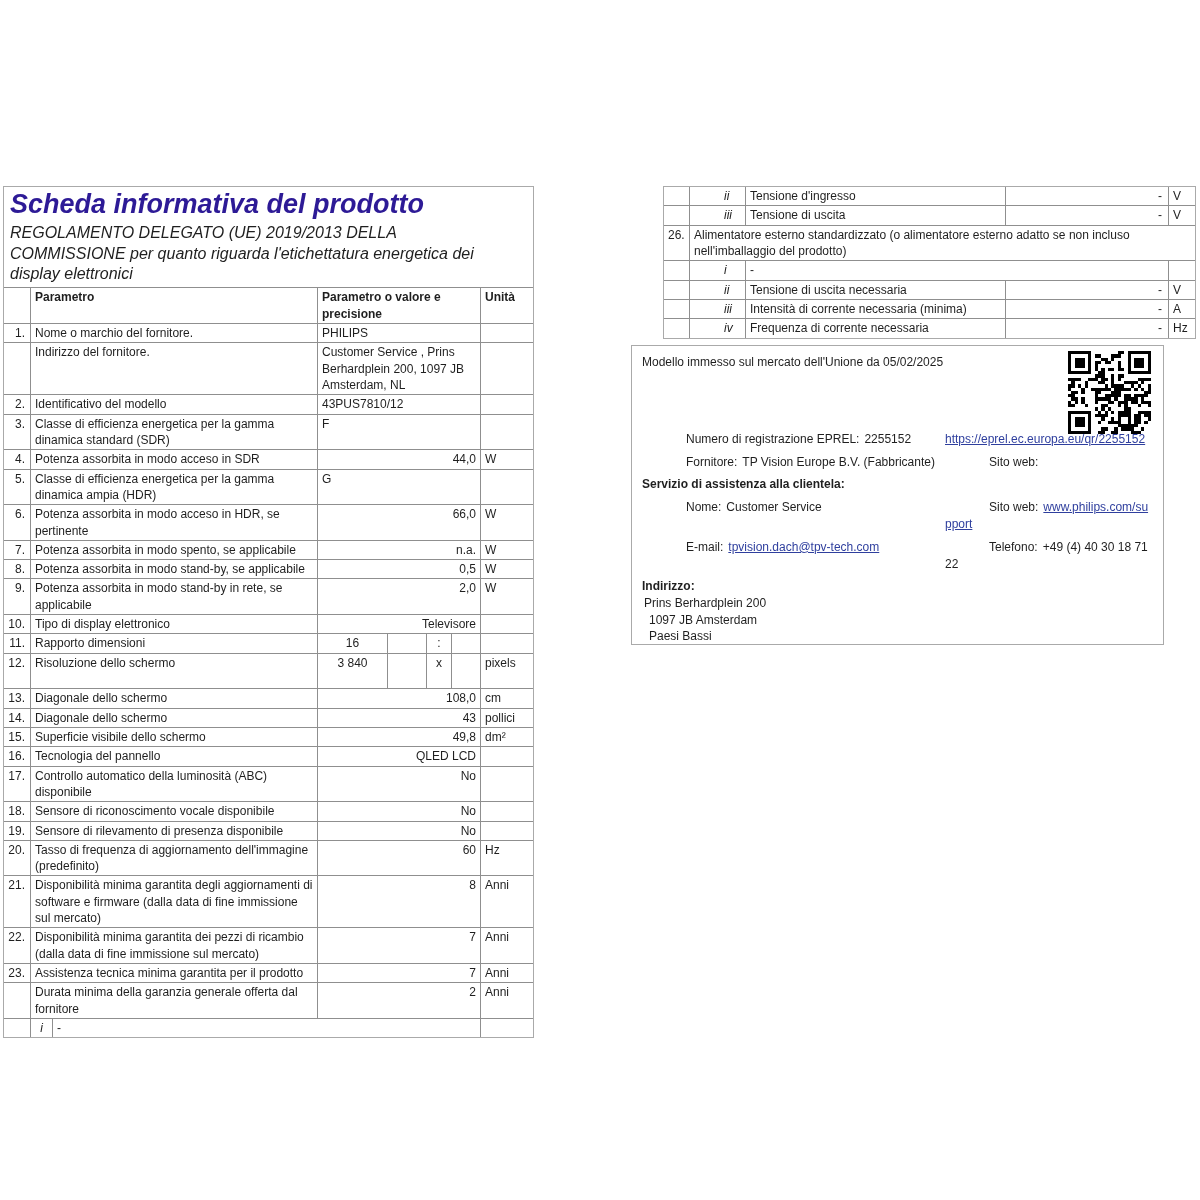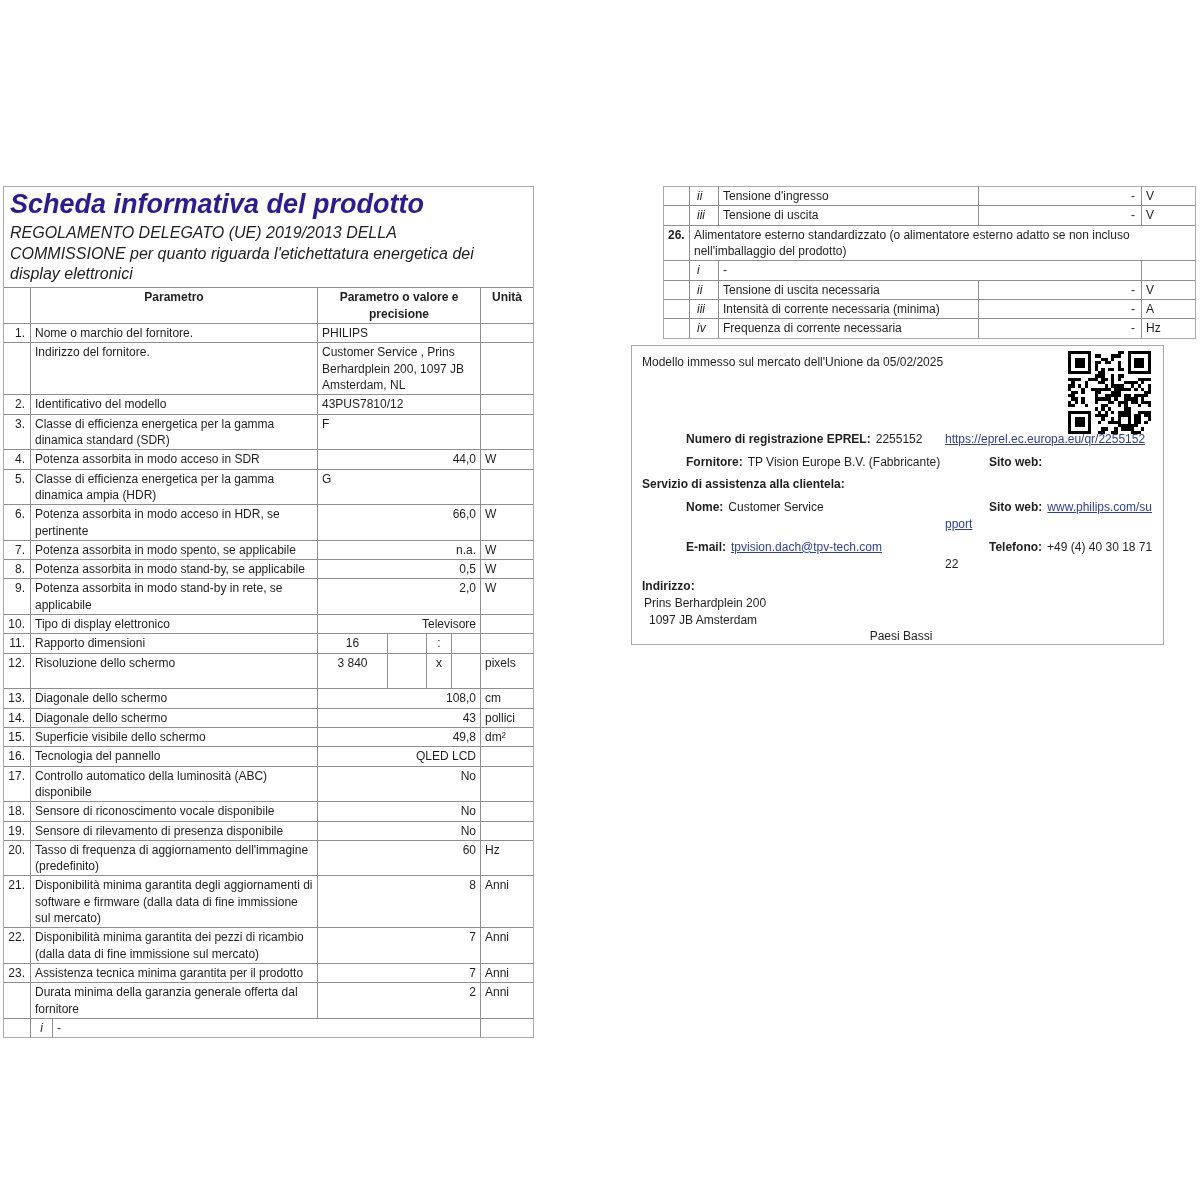--- a/index.html
+++ b/index.html
@@ -12,63 +12,63 @@
 
   
   .left-box{position:absolute;left:3px;top:186px;width:531px;border:1px solid var(--boxline);background:#fff;}
   .title-block{padding:2px 8px 3px 6px;font-style:italic;}
   .title{font-size:27px;font-weight:bold;color:var(--title);line-height:1.15;}
   .subtitle{font-size:16px;line-height:1.28;margin-top:3px;max-width:478px;}
 
   .row{display:flex;align-items:stretch;border-top:1px solid var(--line);font-size:12px;line-height:1.36;}
   .c{padding:1px 4px;border-right:1px solid var(--line);overflow:hidden;hyphens:auto;}
   .row .c:last-child{border-right:none;}
-  .bold{font-weight:bold;text-align:center;}
+  .bold{font-weight:bold;}
 
   .num{width:27px;text-align:right;padding-right:5px;flex:none;}
   .param{width:287px;flex:none;}
   .value{width:163px;flex:none;}
   .value.r{text-align:right;}
   .value.l{text-align:left;}
   .unit{width:52px;flex:none;}
   .value.split{display:flex;padding:0;gap:38px;}
   .sub-a{width:70px;text-align:center;padding:1px 2px;flex:none;}
   .sub-sep{width:26px;text-align:center;padding:1px 2px;flex:none;
     border-left:1px solid var(--line);border-right:1px solid var(--line);}
   .sub-b{flex:1;text-align:center;padding:1px 2px;}
   .span3{width:502px;flex:none;}
   .letter{width:22px;text-align:center;font-style:italic;flex:none;}
   .dashL{width:428px;flex:none;}
 
   
   .right-tbl{position:absolute;left:663px;top:186px;width:533px;border:1px solid var(--boxline);background:#fff;}
   .right-tbl .row:first-child{border-top:none;}
-  .rnum{width:26px;text-align:right;padding-right:5px;flex:none;font-weight:bold;}
-  .rletter{width:29px;font-style:italic;padding-left:7px;flex:none;}
+  .rnum{width:26px;text-align:right;padding-right:5px;flex:none;}
+  .rletter{width:29px;font-style:italic;padding-left:7px;flex:none;margin-left:27px;}
   .rparam{width:260px;flex:none;}
   .rvalue{width:163px;text-align:right;padding-right:6px;flex:none;}
   .runit{width:53px;flex:none;}
   .rspan{width:505px;flex:none;}
   .rdash{width:423px;flex:none;}
 
   
   .info-box{position:absolute;left:631px;top:345px;width:533px;height:300px;
     border:1px solid var(--boxline);background:#fff;padding:8px 10px;font-size:12px;line-height:1.4;}
   .market{margin-bottom:60px;max-width:400px;}
   .qr{position:absolute;top:5px;right:12px;width:83px;height:83px;}
   .irow{display:flex;margin-bottom:6px;align-items:flex-start;}
   .ileft{flex:1;}
   .iright{width:208px;flex:none;}
   .b{font-weight:bold;}
-  .lbl{font-weight:bold;margin-right:5px;padding-left:44px;}
+  .lbl{font-weight:normal;margin-right:5px;padding-left:44px;}
   a.link{color:var(--link);text-decoration:underline;word-break:break-all;cursor:pointer;}
   .addr-line{line-height:1.38;}
   .addr-0{padding-left:2px;}
   .addr-1{padding-left:7px;}
-  .addr-2{padding-left:7px;text-align:center;}
+  .addr-2{padding-left:7px;}
 </style>
 </head>
 <body>
 
 <div class="left-box">
   <div class="title-block">
     <div class="title">Scheda informativa del prodotto</div>
     <div class="subtitle">REGOLAMENTO DELEGATO (UE) 2019/2013 DELLA COMMISSIONE per quanto riguarda l'etichettatura energetica dei display elettronici</div>
   </div>
   <div>

